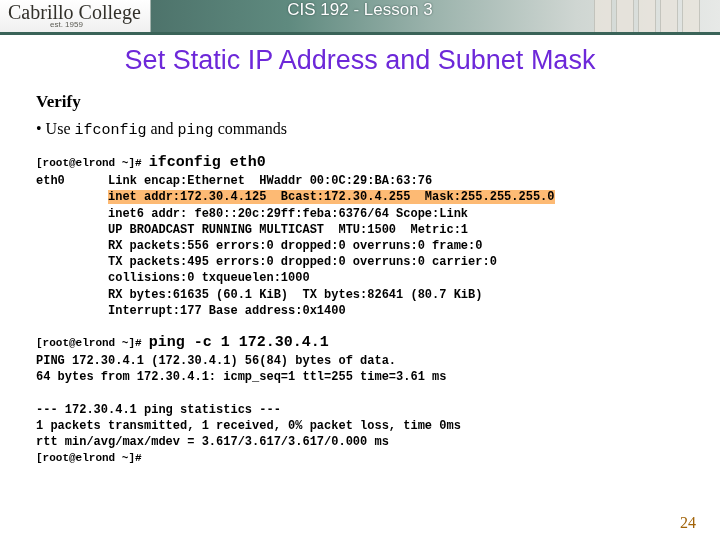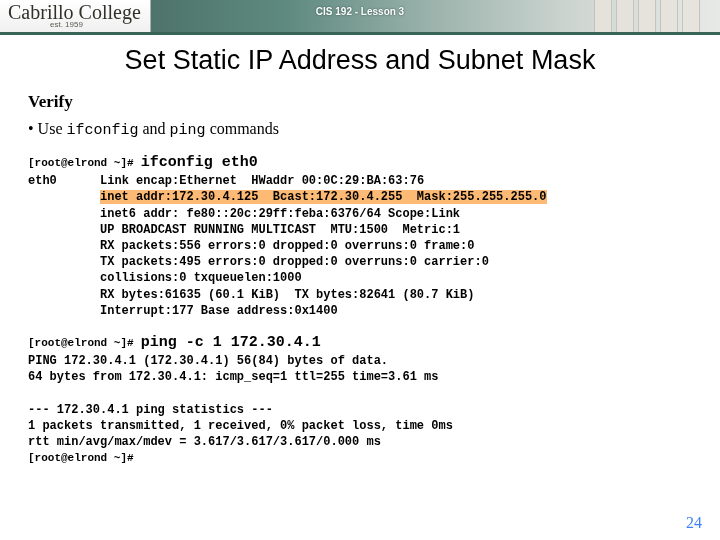--- a/index.html
+++ b/index.html
@@ -3,33 +3,33 @@
 <meta charset="utf-8">
 <style>
   html,body { margin:0; padding:0; font-family: Verdana, Arial, sans-serif; background:#fff; color:#000; }
   .slide { position:relative; width:720px; height:540px; overflow:hidden; }
   .banner { position:relative; height:32px; background: linear-gradient(to right, #3a5a55 0%, #5f8a7f 40%, #9bb3ac 60%, #cfd6d2 80%, #e7e9e7 100%); padding-left: 20px; }
   .logoarea { position:absolute; left:0; top:0; width:150px; height:32px; background: linear-gradient(to bottom, #ffffff 0%, #f0f0f0 100%); border-right:1px solid #a5b4ae; z-index:2; }
   .logo-text { font-family: "Brush Script MT","Segoe Script",cursive; font-size:20px; color:#32302a; padding-left:8px; line-height:24px; }
   .logo-sub { font-family:Liberation Sans, sans-serif; font-size:8px; color:#5a5a52; position:absolute; left:50px; top:20px; }
   .columns { position:absolute; right:20px; top:0; height:32px; display:flex; gap:4px; z-index:1; opacity:0.85; }
   .col { width:16px; height:32px; background:#e8e4dc; border-left:1px solid #c0c0b8; border-right:1px solid #c0c0b8; }
-  .lesson-title { position:absolute; left:0; right:0; top:6px; text-align:center; color:#fff; font-size:10px; font-weight:700; z-index:3; text-shadow:0 0 2px #2e4a44; }
+  .lesson-title { position:absolute; left:0; right:0; top:0; text-align:center; color:#fff; font-size:17px; font-weight:400; z-index:3; text-shadow:0 0 2px #2e4a44; }
   .underline { height:3px; background:#3a6358; width:100%; }
-  .main-title { text-align:center; font-family: Verdana, Arial, sans-serif; font-size:27px; font-weight:400; margin-top:10px; color:#000000; }
+  .main-title { text-align:center; font-family: Verdana, Arial, sans-serif; font-size:27px; font-weight:400; margin-top:10px; color:#6d28d9; }
   .subtitle { text-align:center; font-family:"Times New Roman",serif; font-size:17px; margin-top:2px; color:#000; }
-  .body { padding: 16px 32px 0 28px; }
+  .body { padding: 16px 32px 0 36px; }
   .verify { font-family:"Times New Roman",serif; font-size:17px; font-weight:bold; }
   .bullet-line { font-family:"Times New Roman",serif; font-size:16px; margin-top:8px; }
   .bullet-line .cmd { font-family:"Courier New",monospace; font-size:15px; }
   .term { font-family:"Courier New",monospace; font-size:12px; font-weight:bold; line-height:1.35; white-space:pre; margin-top:14px; }
   .term-sm { font-family:"Courier New",monospace; font-size:11px; font-weight:bold; }
   .cmd-typed { font-family:"Courier New",monospace; font-size:15px; font-weight:bold; }
   .hl { background:#fdba74; }
-  .page-num { position:absolute; right:18px; bottom:8px; font-family:"Times New Roman",serif; font-size:16px; color:#3b82f6; }
+  .page-num { position:absolute; right:24px; bottom:8px; font-family:"Times New Roman",serif; font-size:16px; color:#a16207; }
 </style>
 </head>
 <body>
 
 <div class="slide">
 
   <div class="banner">
     <div class="logoarea">
       <div class="logo-text">Cabrillo College</div>
       <div class="logo-sub">est. 1959</div>

